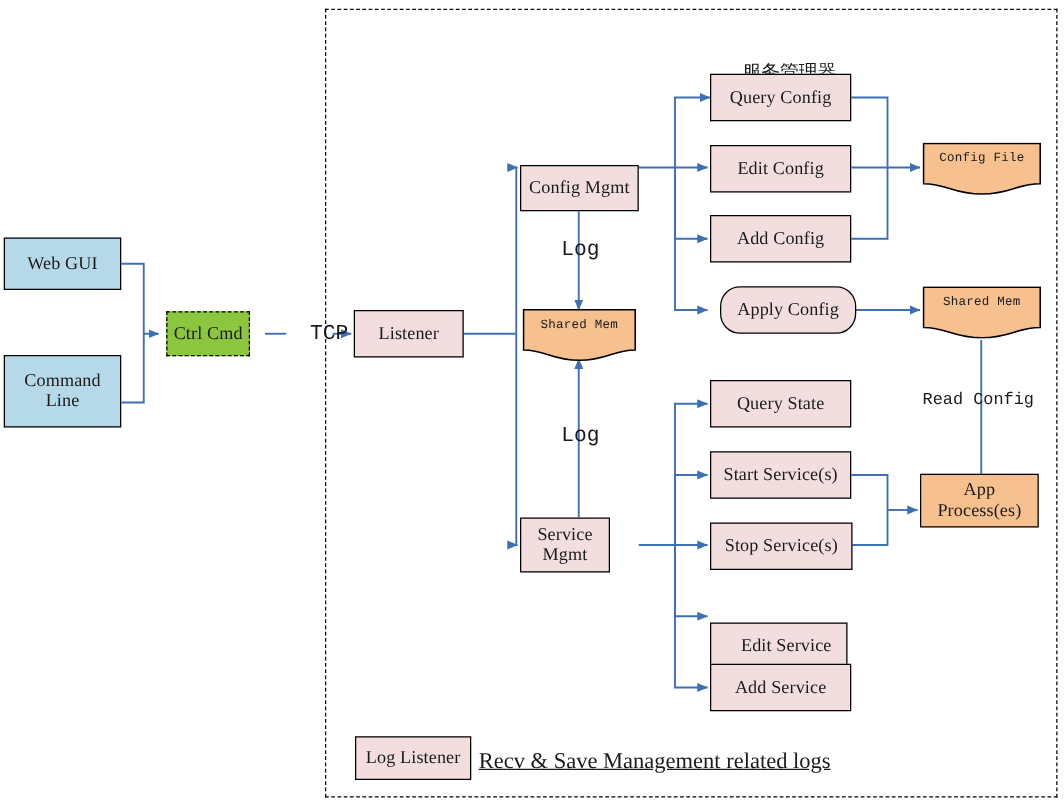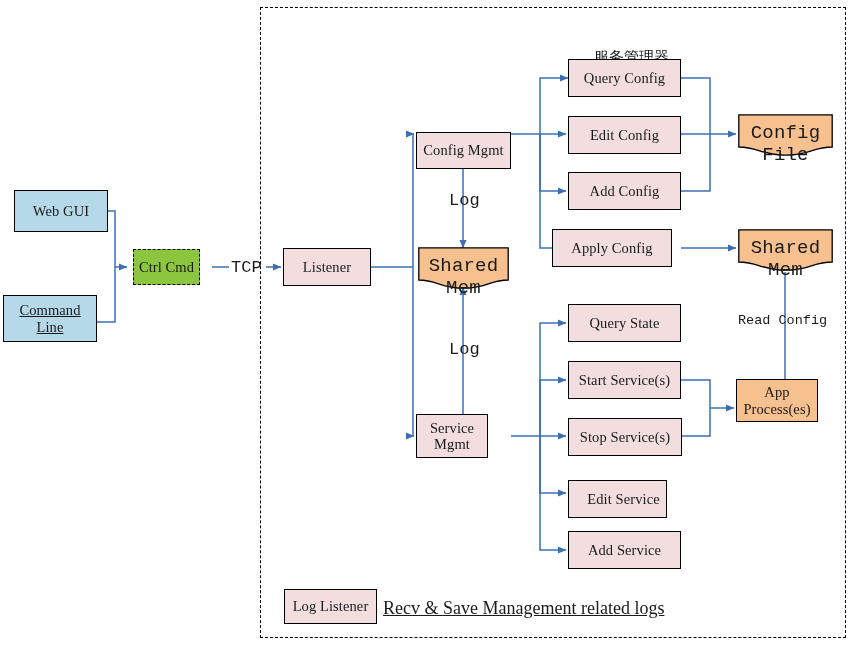--- a/index.html
+++ b/index.html
@@ -62,21 +62,21 @@
   .doc-shape {
     position: absolute;
   }
   .doc-shape .doc-text {
     position: absolute;
     left: 0;
     top: 0;
     width: 100%;
     text-align: center;
     font-family: "Liberation Mono", "DejaVu Sans Mono", monospace;
-    font-size: 19px;
+    font-size: 10px;
     color: #1a1a1a;
     letter-spacing: 0.2px;
     pointer-events: none;
   }
   .note-underline {
     position: absolute;
     color: #1a1a1a;
     font-family: "Liberation Serif", "DejaVu Serif", serif;
     font-size: 18px;
     text-decoration: underline;
@@ -142,34 +142,34 @@
       <path d="M540,436 L566,436" marker-end="url(#arw)"></path>
       <path d="M540,436 L540,493 L566,493" marker-end="url(#arw)"></path>
       <path d="M540,436 L540,550 L566,550" marker-end="url(#arw)"></path>
 
       <path d="M681,380 L710,380 L710,408"></path>
       <path d="M681,436 L710,436 L710,408"></path>
       <path d="M710,408 L734,408" marker-end="url(#arw)"></path>
     </g>
   </svg>
 
-  <div class="node blue" style="left:3px; top:190px; width:94px; height:42px;margin-left:11px;">
+  <div class="node blue" style="left:3px; top:190px; width:94px; height:42px;">
     <span>Web GUI</span>
   </div>
 
-  <div class="node blue" style="left:3px; top:295px; width:94px; height:47px; white-space:pre-line;text-decoration:underline;">
+  <div class="node blue" style="left:3px; top:284px; width:94px; height:58px; white-space:pre-line;">
     <span>Command
 Line</span>
   </div>
 
   <div class="node green" style="left:133px; top:249px; width:67px; height:36px;">
     <span>Ctrl Cmd</span>
   </div>
 
-  <div class="label" style="left:231px; top:258px;">TCP</div>
+  <div class="label" style="left:248px; top:258px;">TCP</div>
 
   <div class="node pink" style="left:283px; top:248px; width:88px; height:38px;">
     <span>Listener</span>
   </div>
 
   <div class="node pink" style="left:416px; top:132px; width:95px; height:37px;">
     <span>Config Mgmt</span>
   </div>
 
   <div class="node pink" style="left:416px; top:414px; width:72px; height:44px; white-space:pre-line;">
@@ -190,55 +190,55 @@
 
   <div class="node pink" style="left:568px; top:59px; width:113px; height:38px;">
     <span>Query Config</span>
   </div>
   <div class="node pink" style="left:568px; top:116px; width:113px; height:38px;">
     <span>Edit Config</span>
   </div>
   <div class="node pink" style="left:568px; top:172px; width:113px; height:38px;">
     <span>Add Config</span>
   </div>
-  <div class="node pink" style="left:552px; top:229px; width:120px; height:38px;">
+  <div class="node pink" style="left:576px; top:229px; width:109px; height:38px;border-radius:16px;">
     <span>Apply Config</span>
   </div>
 
   <div class="doc-shape" style="left:738px; top:114px; width:95px; height:42px;">
     <svg width="95" height="42" viewBox="0 0 95 42" xmlns="http://www.w3.org/2000/svg">
       <path d="M0.8,0.8 L94.2,0.8 L94.2,33 C75,33 71,41.2 47.5,41.2 C24,41.2 20,33 0.8,33 Z" fill="#f7c08f" stroke="#000000" stroke-width="1.3"></path>
     </svg>
     <div class="doc-text" style="top:8px;">Config File</div>
   </div>
 
   <div class="doc-shape" style="left:738px; top:229px; width:95px; height:42px;">
     <svg width="95" height="42" viewBox="0 0 95 42" xmlns="http://www.w3.org/2000/svg">
       <path d="M0.8,0.8 L94.2,0.8 L94.2,33 C75,33 71,41.2 47.5,41.2 C24,41.2 20,33 0.8,33 Z" fill="#f7c08f" stroke="#000000" stroke-width="1.3"></path>
     </svg>
     <div class="doc-text" style="top:8px;">Shared Mem</div>
   </div>
 
   <div class="label mono" style="left:738px; top:313px;">Read Config</div>
 
-  <div class="node peach" style="left:736px; top:379px; width:82px; height:43px; white-space:pre-line;">
+  <div class="node peach" style="left:736px; top:379px; width:95px; height:43px; white-space:pre-line;">
     <span>App
 Process(es)</span>
   </div>
 
   <div class="node pink" style="left:568px; top:304px; width:113px; height:38px;">
     <span>Query State</span>
   </div>
   <div class="node pink" style="left:568px; top:361px; width:113px; height:38px;">
     <span>Start Service(s)</span>
   </div>
   <div class="node pink" style="left:568px; top:418px; width:114px; height:38px;">
     <span>Stop Service(s)</span>
   </div>
-  <div class="node pink" style="left:568px; top:480px; width:99px; height:38px;padding-left:12px;">
+  <div class="node pink" style="left:568px; top:498px; width:110px; height:38px;padding-left:12px;">
     <span>Edit Service</span>
   </div>
   <div class="node pink" style="left:568px; top:531px; width:113px; height:38px;">
     <span>Add Service</span>
   </div>
 
   <div class="node pink" style="left:284px; top:589px; width:93px; height:35px;">
     <span>Log Listener</span>
   </div>
 

